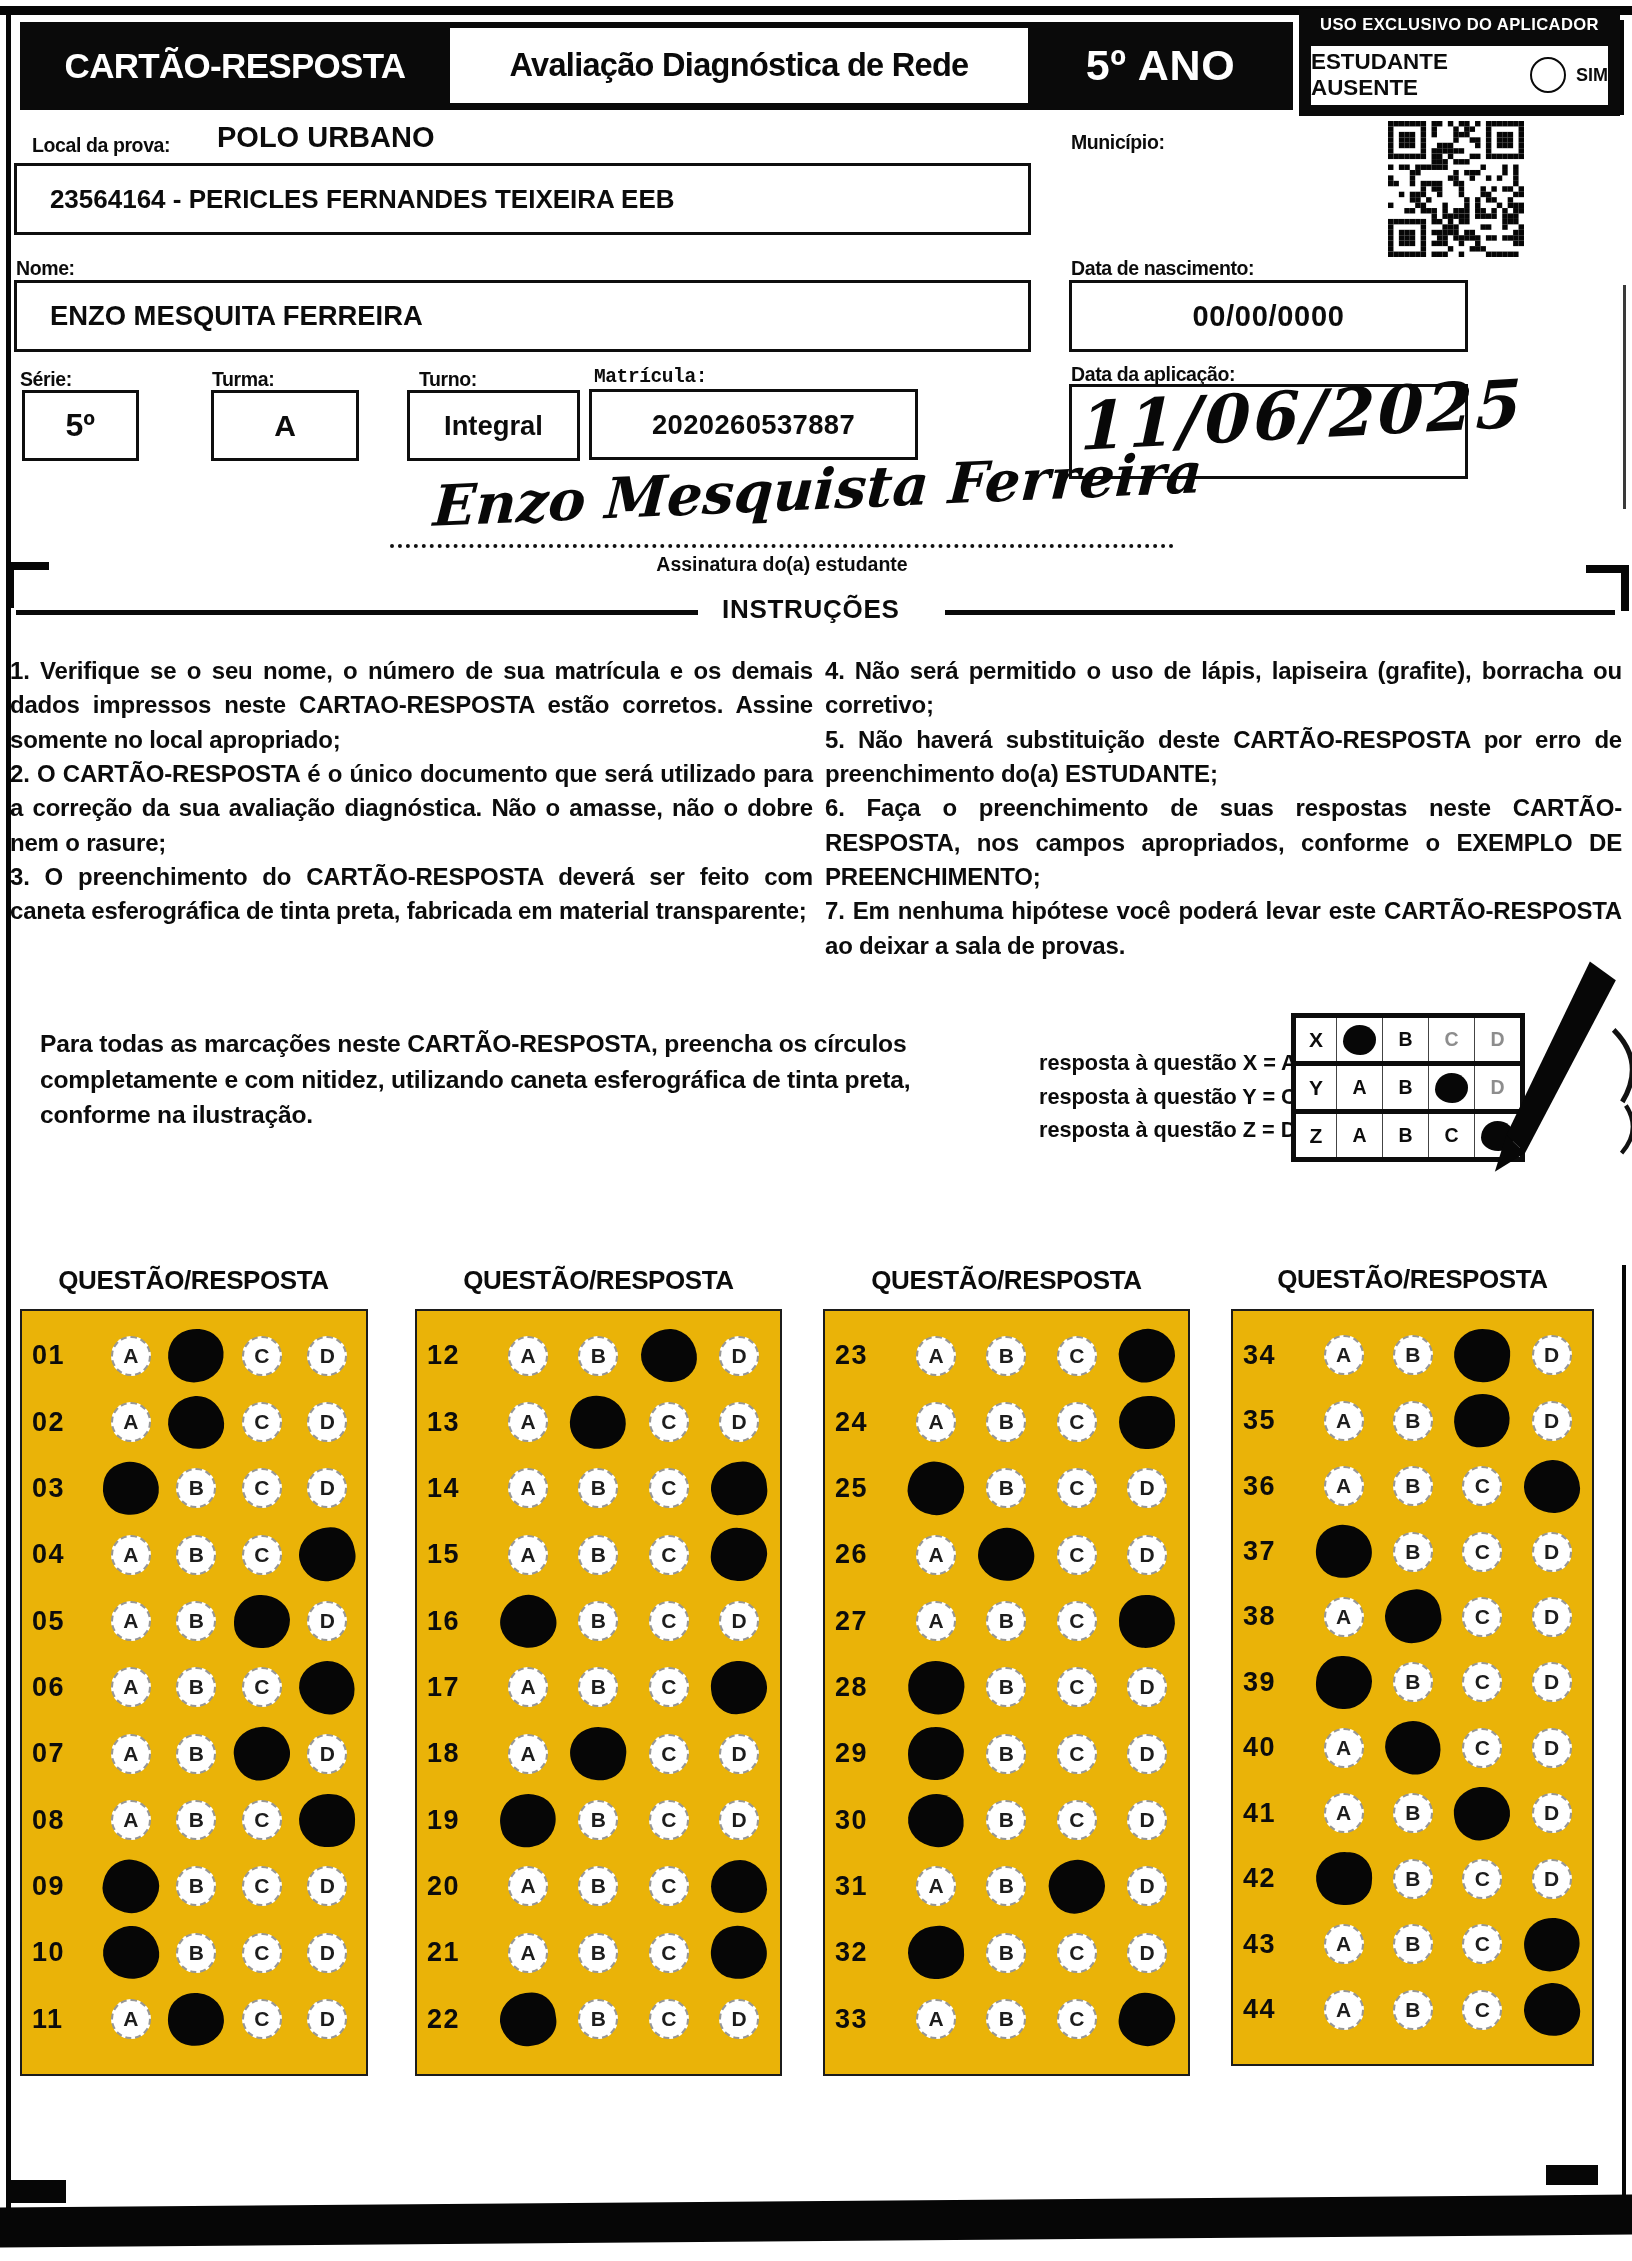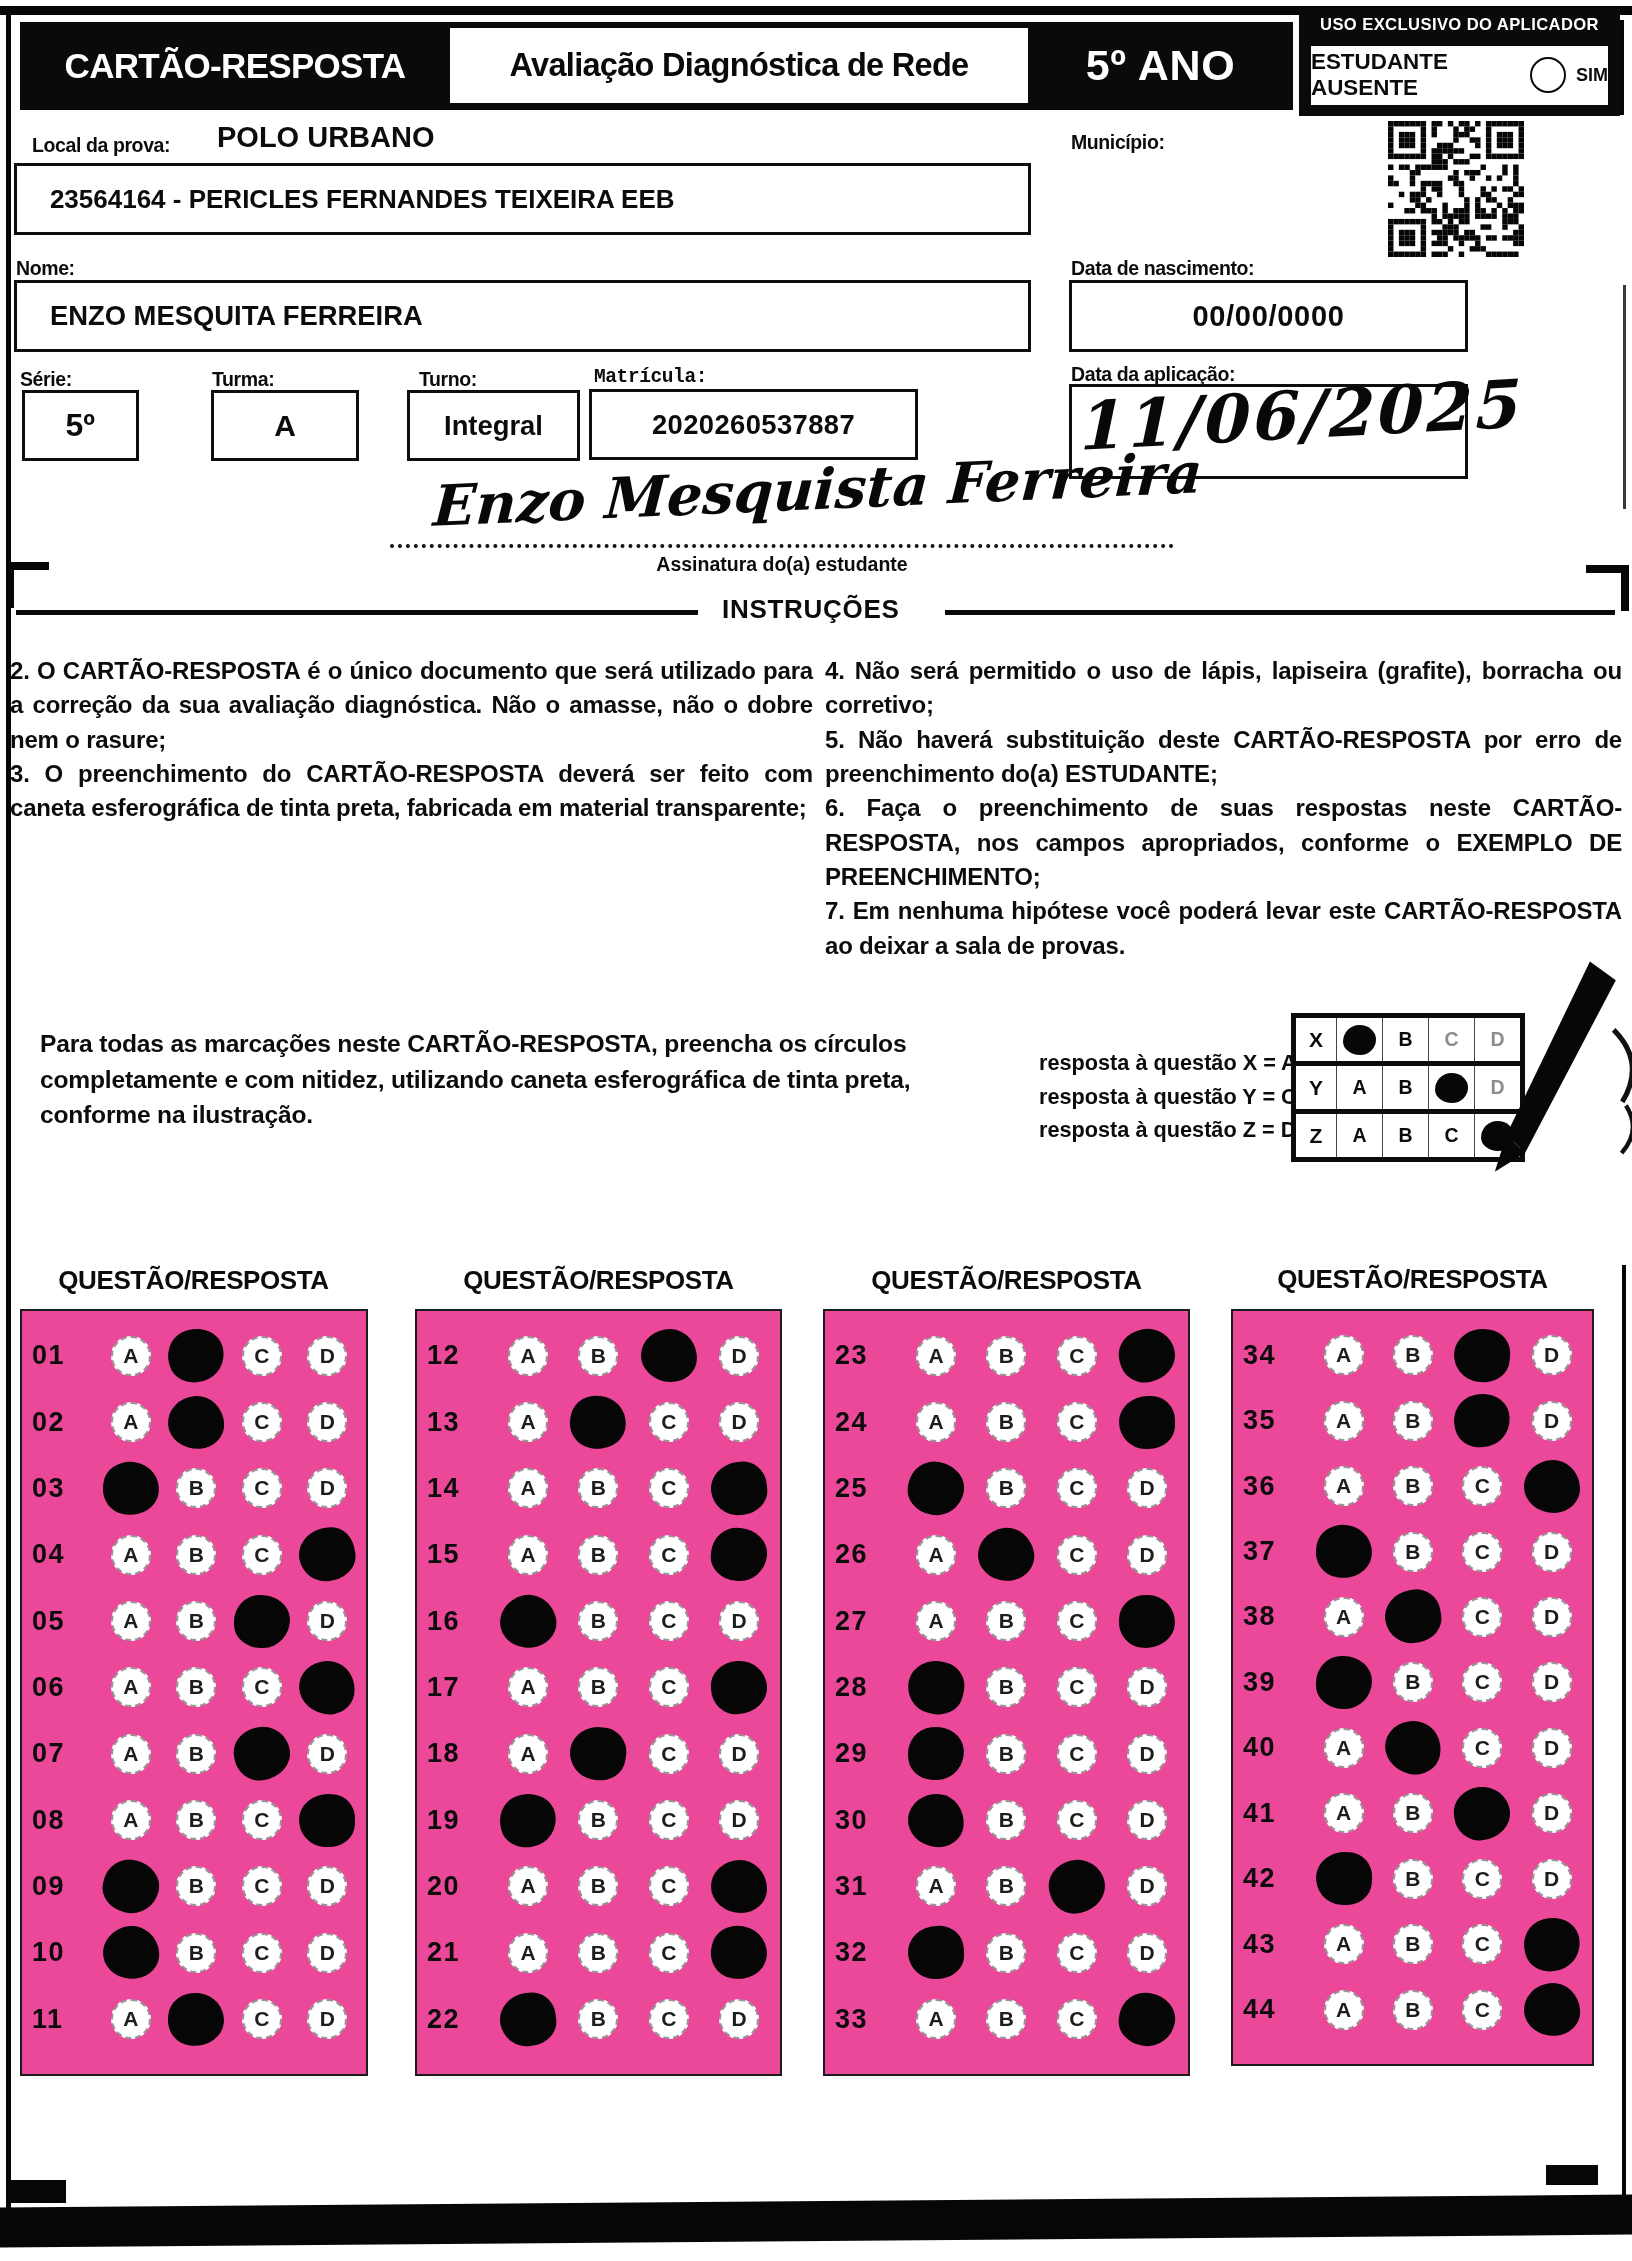--- a/index.html
+++ b/index.html
@@ -50,21 +50,21 @@
   .exgrid{border:5px solid #0c0c0c;display:inline-block;background:#fff;}
   .exrow{display:flex;border-bottom:5px solid #0c0c0c;}
   .exrow:last-child{border-bottom:none;}
   .excell{width:46px;height:43px;display:flex;align-items:center;justify-content:center;
           font-size:19.5px;font-weight:bold;border-left:1.4px solid #444;box-sizing:border-box;}
   .excell.qlabel{width:40px;border-left:none;font-size:21px;}
   .exblob{width:33px;height:30px;background:#070707;border-radius:50% 50% 48% 52%/55% 48% 52% 45%;}
   
   .anshdr{font-size:26px;font-weight:bold;letter-spacing:-0.4px;text-align:center;width:347px;}
   .ansbox{border:2.2px solid #1c1c1c;box-sizing:border-box;display:flex;flex-direction:column;
-          justify-content:space-around;padding:11.6px 5.8px 21.7px 10px;background:#ec4899;}
+          justify-content:space-around;padding:11.6px 5.8px 21.7px 10px;background:#eab308;}
   .ansrow{display:flex;align-items:center;}
   .qnum{width:66px;font-size:27px;font-weight:bold;letter-spacing:1.4px;flex:0 0 auto;}
   .opts{display:flex;flex:1;justify-content:space-around;align-items:center;}
   .optcell{width:61px;height:58px;display:flex;align-items:center;justify-content:center;flex:0 0 auto;}
   .bub{width:40px;height:40px;border:2.2px dashed #979797;border-radius:50%;display:flex;align-items:center;
        justify-content:center;font-size:21px;font-weight:bold;color:#1d1d1d;box-sizing:border-box;background:#fff;}
   .fillblob{width:56px;height:53px;background:#060606;border-radius:47% 53% 50% 50%/52% 48% 55% 45%;}
   .qr{image-rendering:pixelated;}
 </style>
 </head>
@@ -442,20 +442,21 @@
   <div class="abs sig-caption" style="left:390px;top:553px;width:784px;">Assinatura do(a) estudante</div>
 
   <div class="abs corner-l"></div>
   <div class="abs corner-r"></div>
 
   <div class="abs hline" style="left:16px;top:610px;width:682px;"></div>
   <div class="abs instr-title" style="left:722px;top:594px;">INSTRUÇÕES</div>
   <div class="abs hline" style="left:945px;top:610px;width:670px;"></div>
 
   <div class="abs instr-col" id="instr-left" style="left:10px;top:654px;width:803px;">
+      <p class="instr-item">1. Verifique se o seu nome, o número de sua matrícula e os demais dados impressos neste CARTAO-RESPOSTA estão corretos. Assine somente no local apropriado;</p>
       <p class="instr-item">2. O CARTÃO-RESPOSTA é o único documento que será utilizado para a correção da sua avaliação diagnóstica. Não o amasse, não o dobre nem o rasure;</p>
       <p class="instr-item">3. O preenchimento do CARTÃO-RESPOSTA deverá ser feito com caneta esferográfica de tinta preta, fabricada em material transparente;</p>
     </div>
   <div class="abs instr-col" id="instr-right" style="left:825px;top:654px;width:797px;">
       <p class="instr-item">4. Não será permitido o uso de lápis, lapiseira (grafite), borracha ou corretivo;</p>
       <p class="instr-item">5. Não haverá substituição deste CARTÃO-RESPOSTA por erro de preenchimento do(a) ESTUDANTE;</p>
       <p class="instr-item">6. Faça o preenchimento de suas respostas neste CARTÃO-RESPOSTA, nos campos apropriados, conforme o EXEMPLO DE PREENCHIMENTO;</p>
       <p class="instr-item">7. Em nenhuma hipótese você poderá levar este CARTÃO-RESPOSTA ao deixar a sala de provas.</p>
     </div>
 

